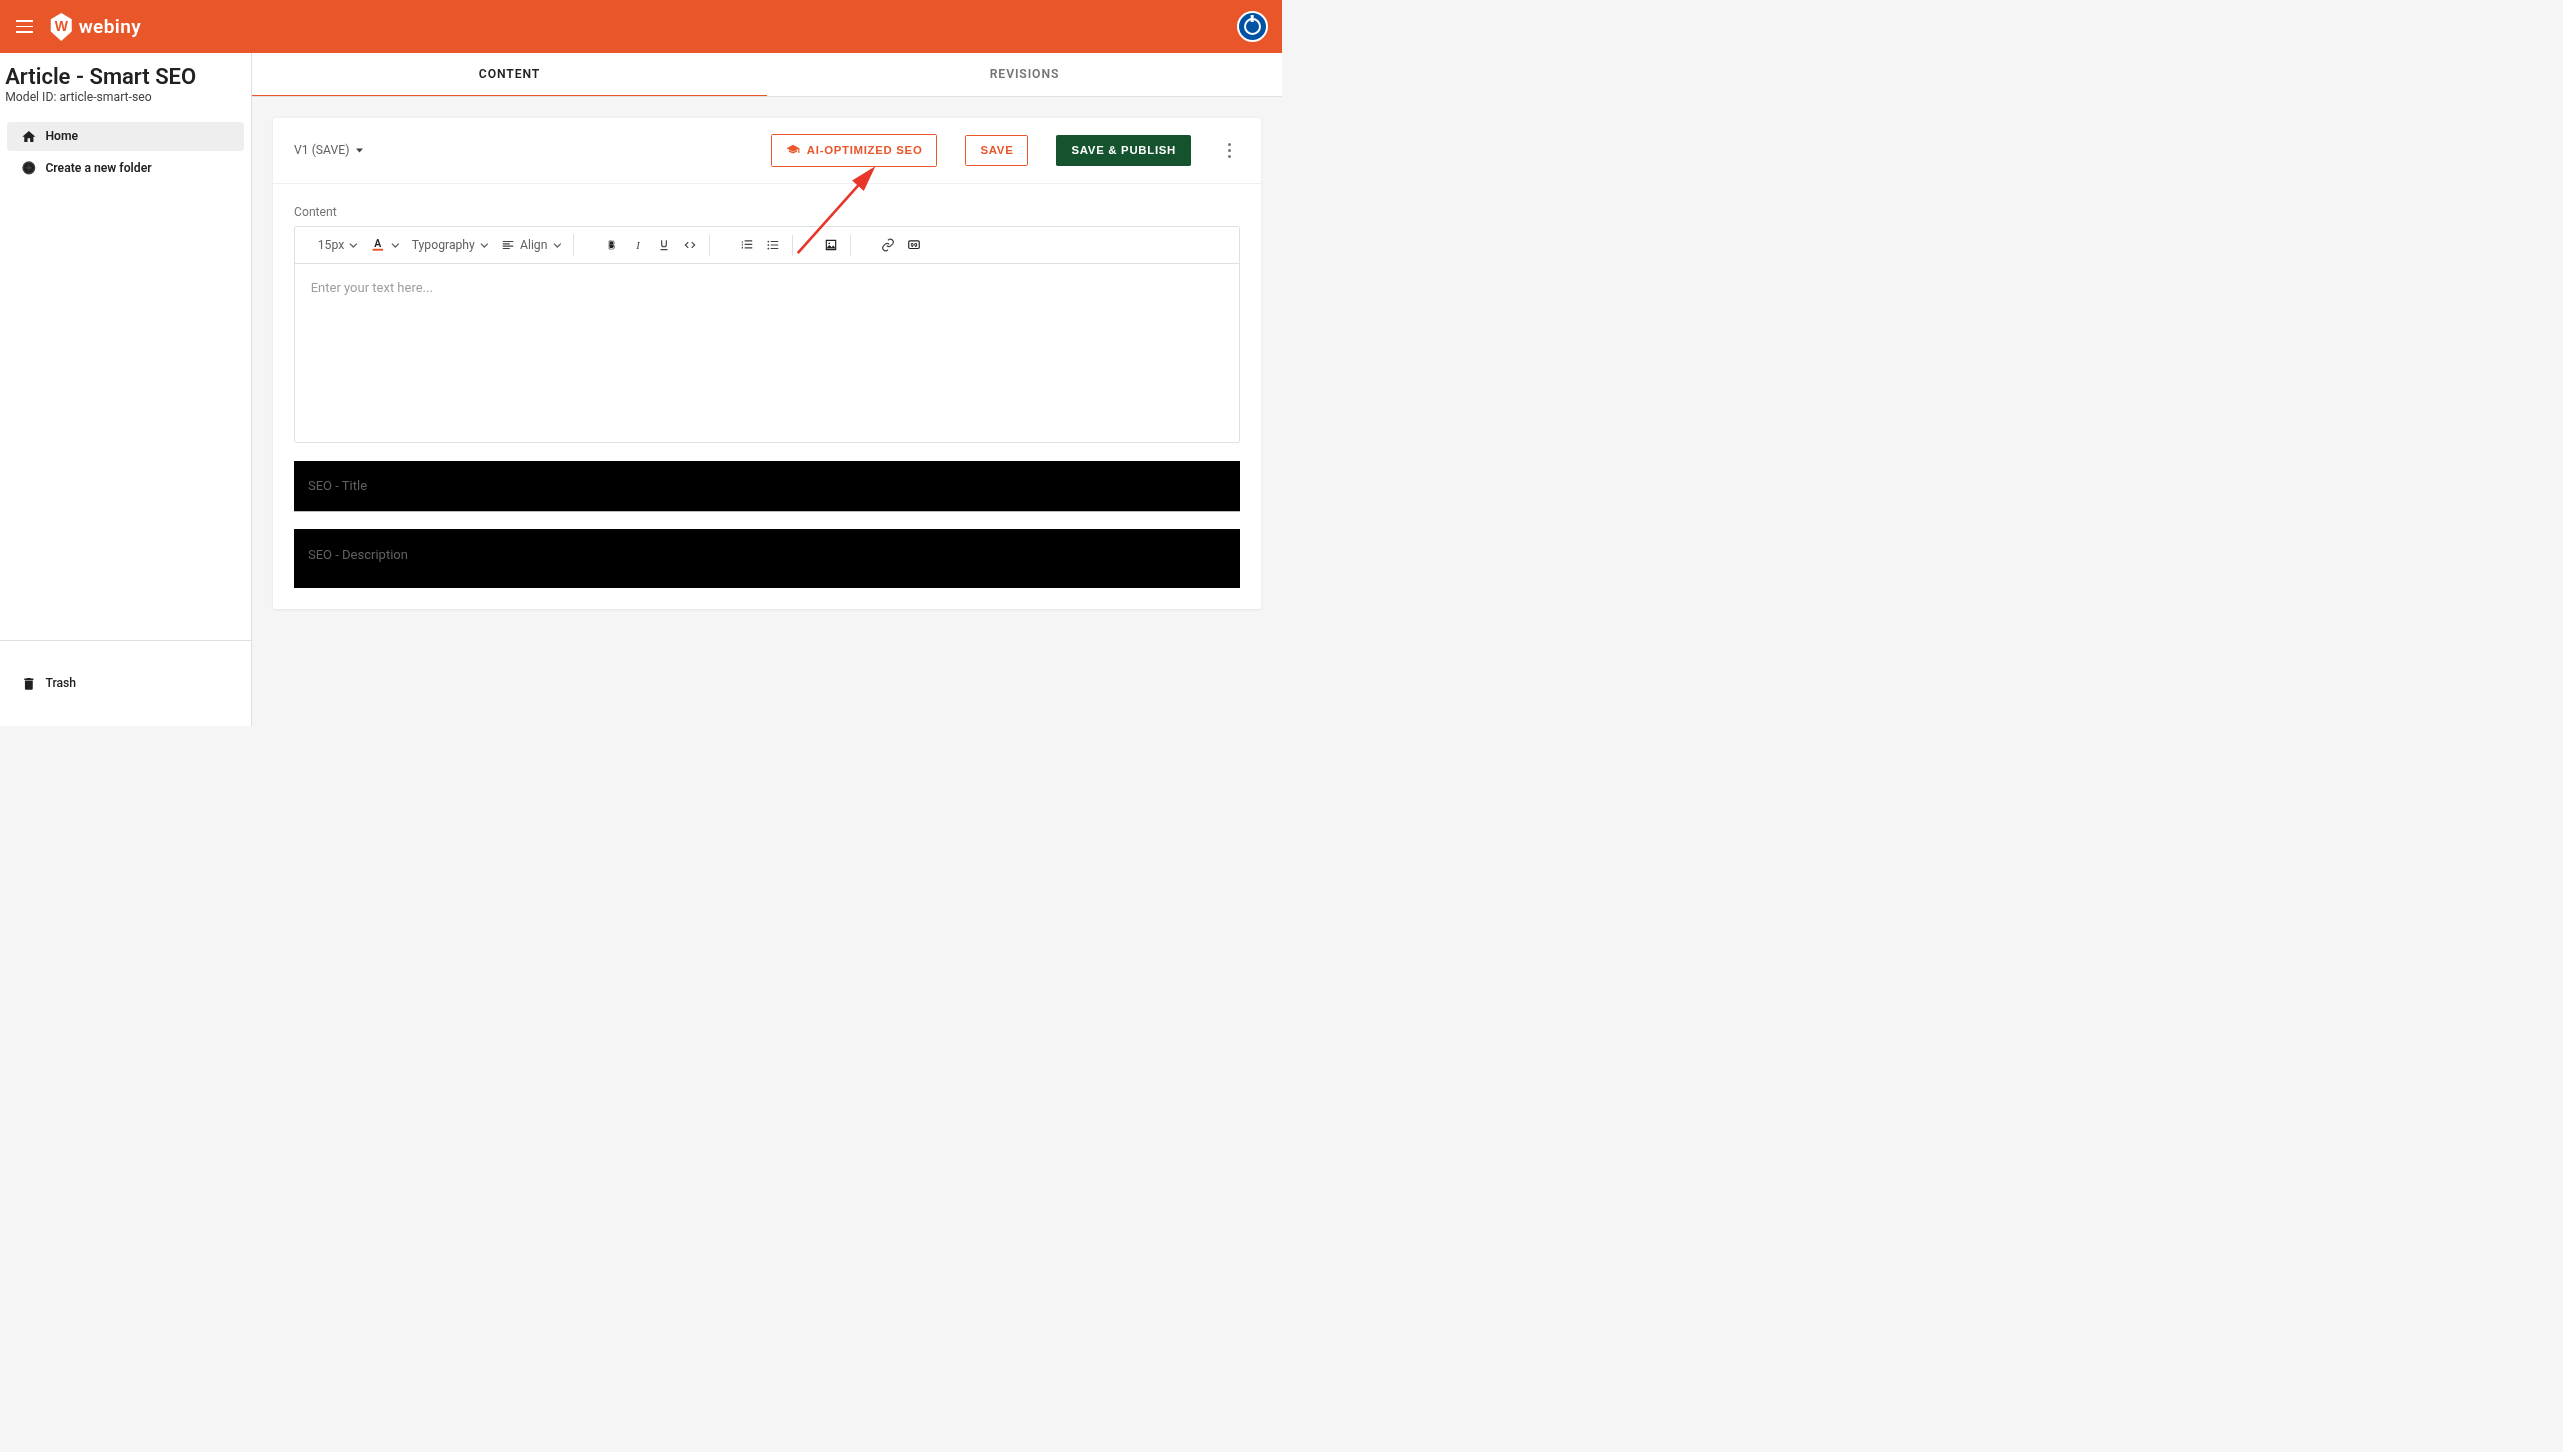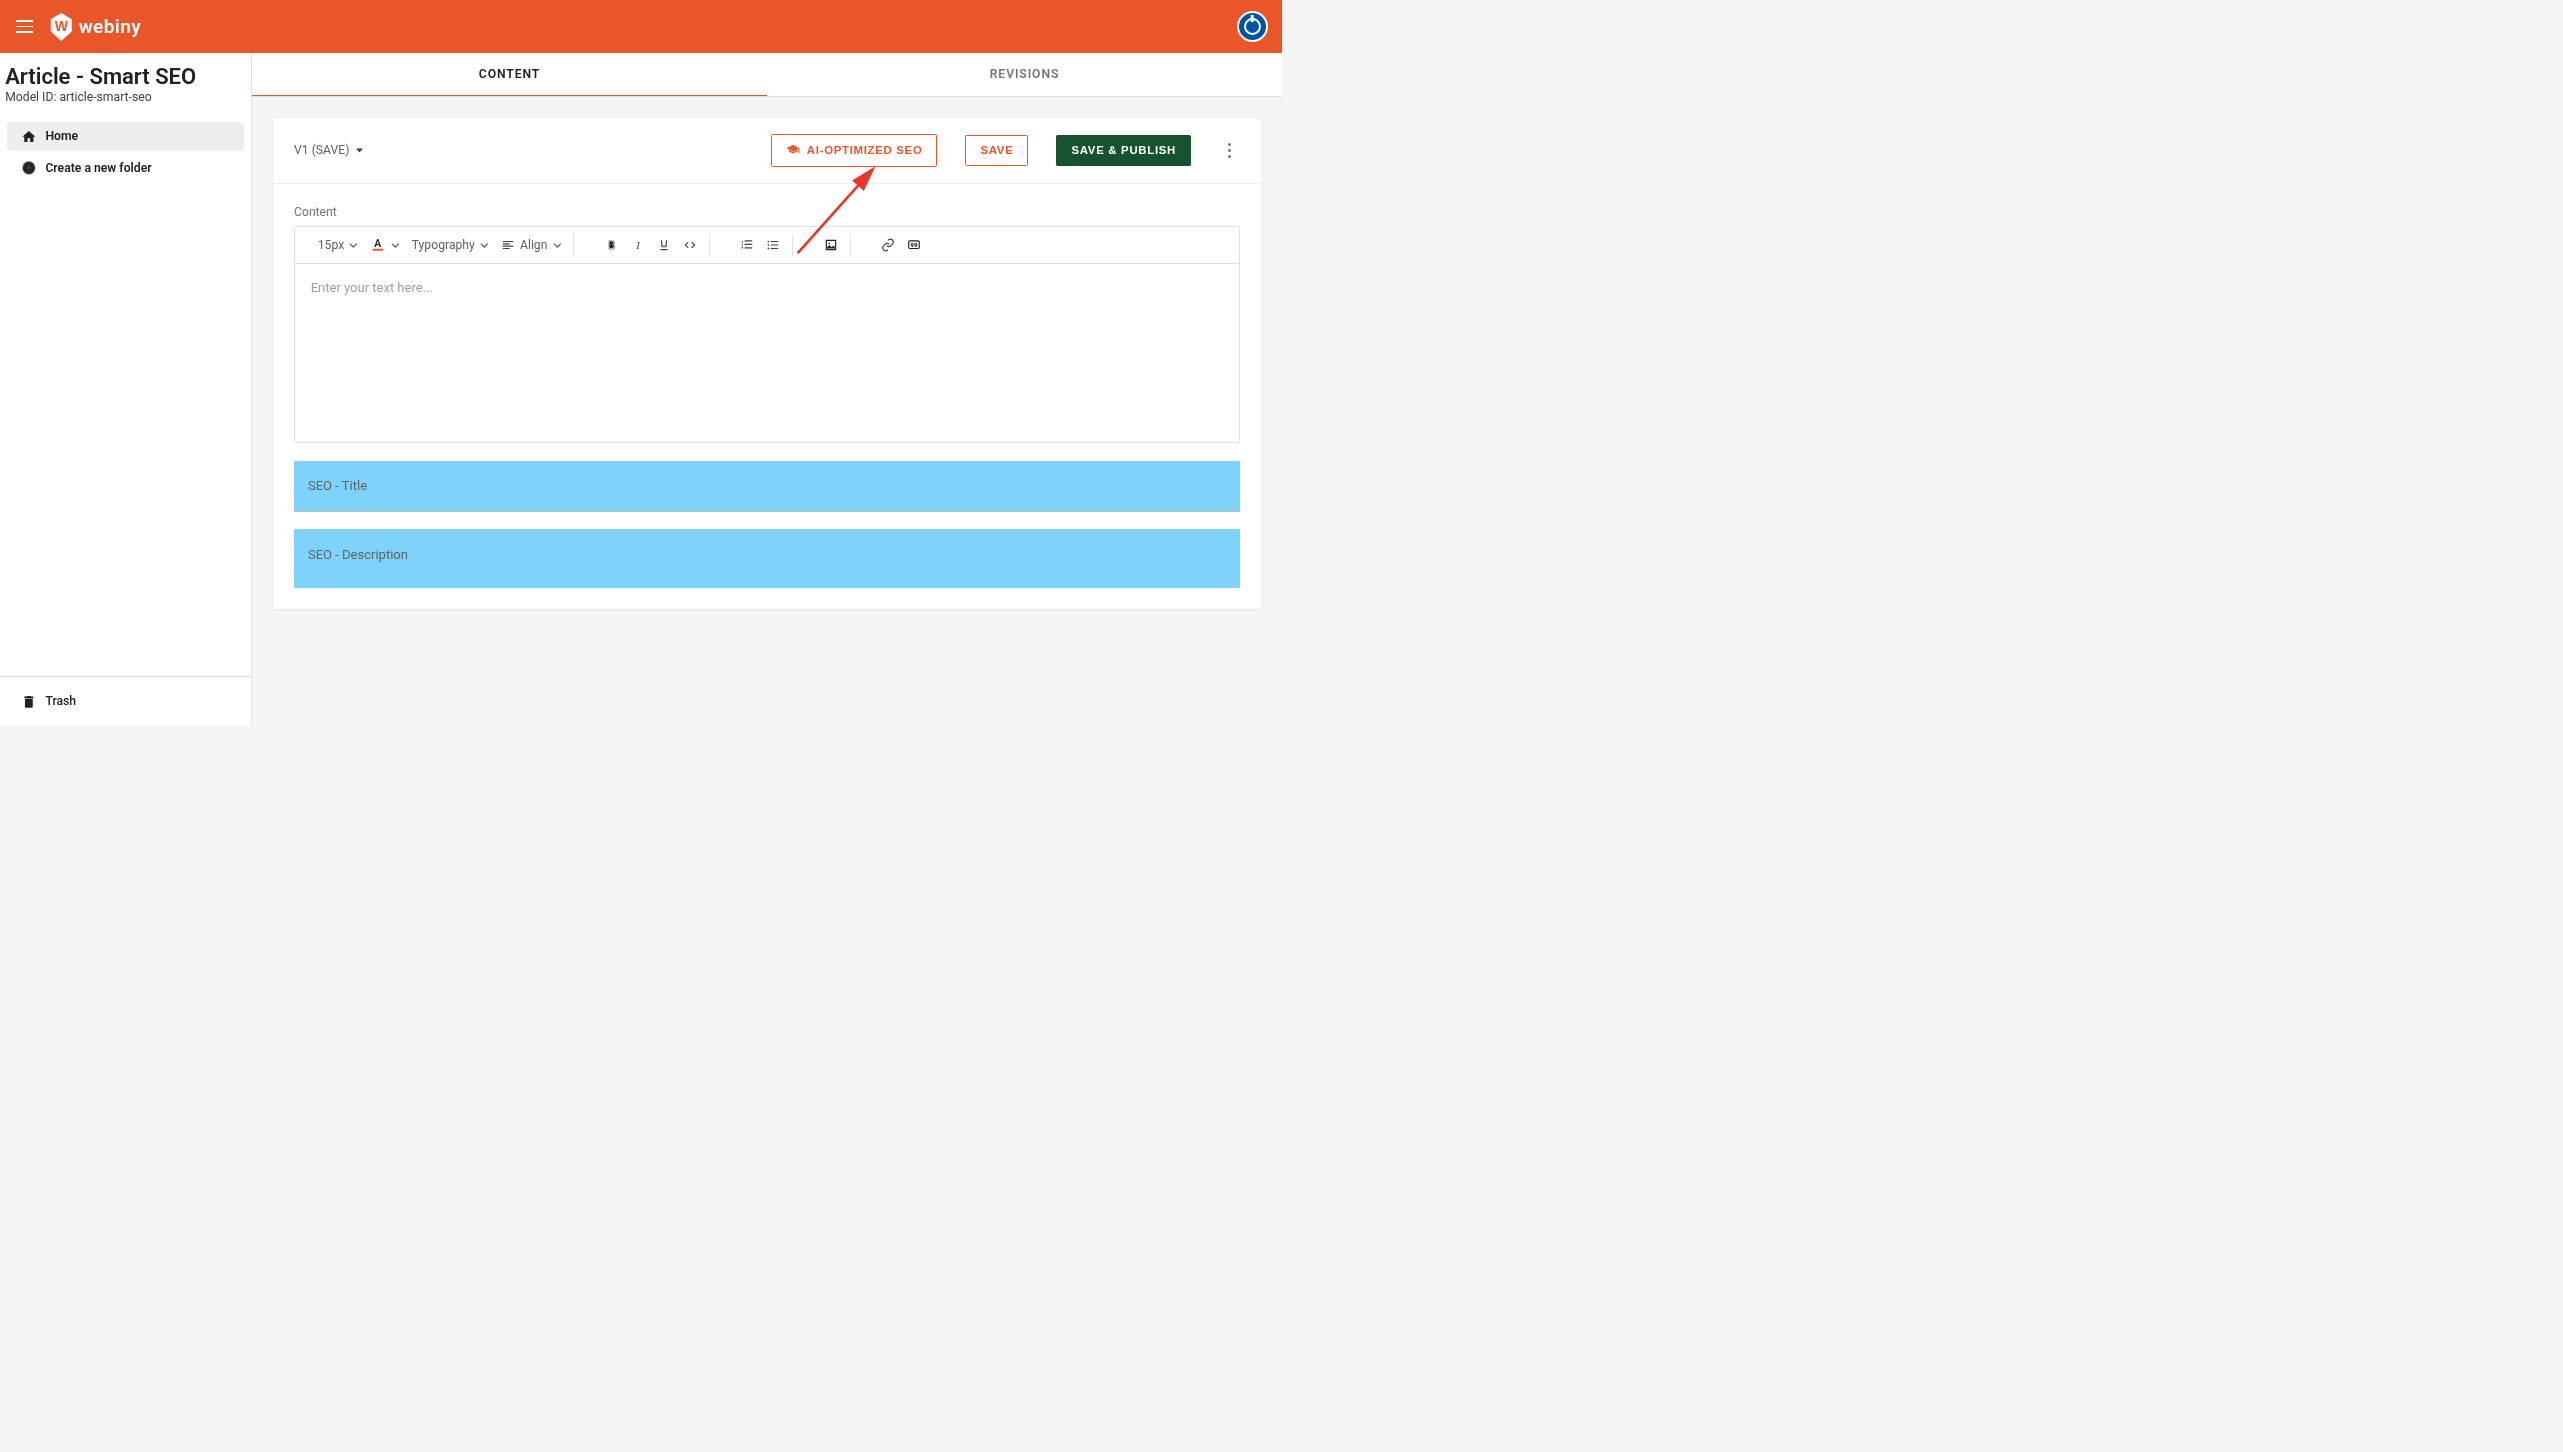--- a/index.html
+++ b/index.html
@@ -137,21 +137,21 @@
     .sidebar-item-icon {
       width: 15.7px;
       height: 15.7px;
       display: flex;
       align-items: center;
       justify-content: center;
     }
     .sidebar-footer {
       margin-top: auto;
       border-top: 0.9px solid #e0e0e0;
-      padding: 8px 0;
+      padding: 26px 0;
     }
     .content-area {
       flex: 1;
       display: flex;
       flex-direction: column;
       background: #f5f5f5;
     }
     .tabs {
       display: flex;
       background: #fff;
@@ -290,21 +290,21 @@
       padding: 15.7px;
       font-size: 13px;
       resize: none;
       outline: none;
       font-family: inherit;
     }
     .editor-textarea::placeholder {
       color: #9e9e9e;
     }
     .seo-field {
-      background: #7dd3fc;
+      background: #000000;
       padding: 17.5px 14px;
       margin-top: 17.5px;
       border-bottom: 0.9px solid #bdbdbd;
       cursor: text;
     }
     .seo-field-label {
       font-size: 13px;
       color: #616161;
     }
     .seo-field.description {

